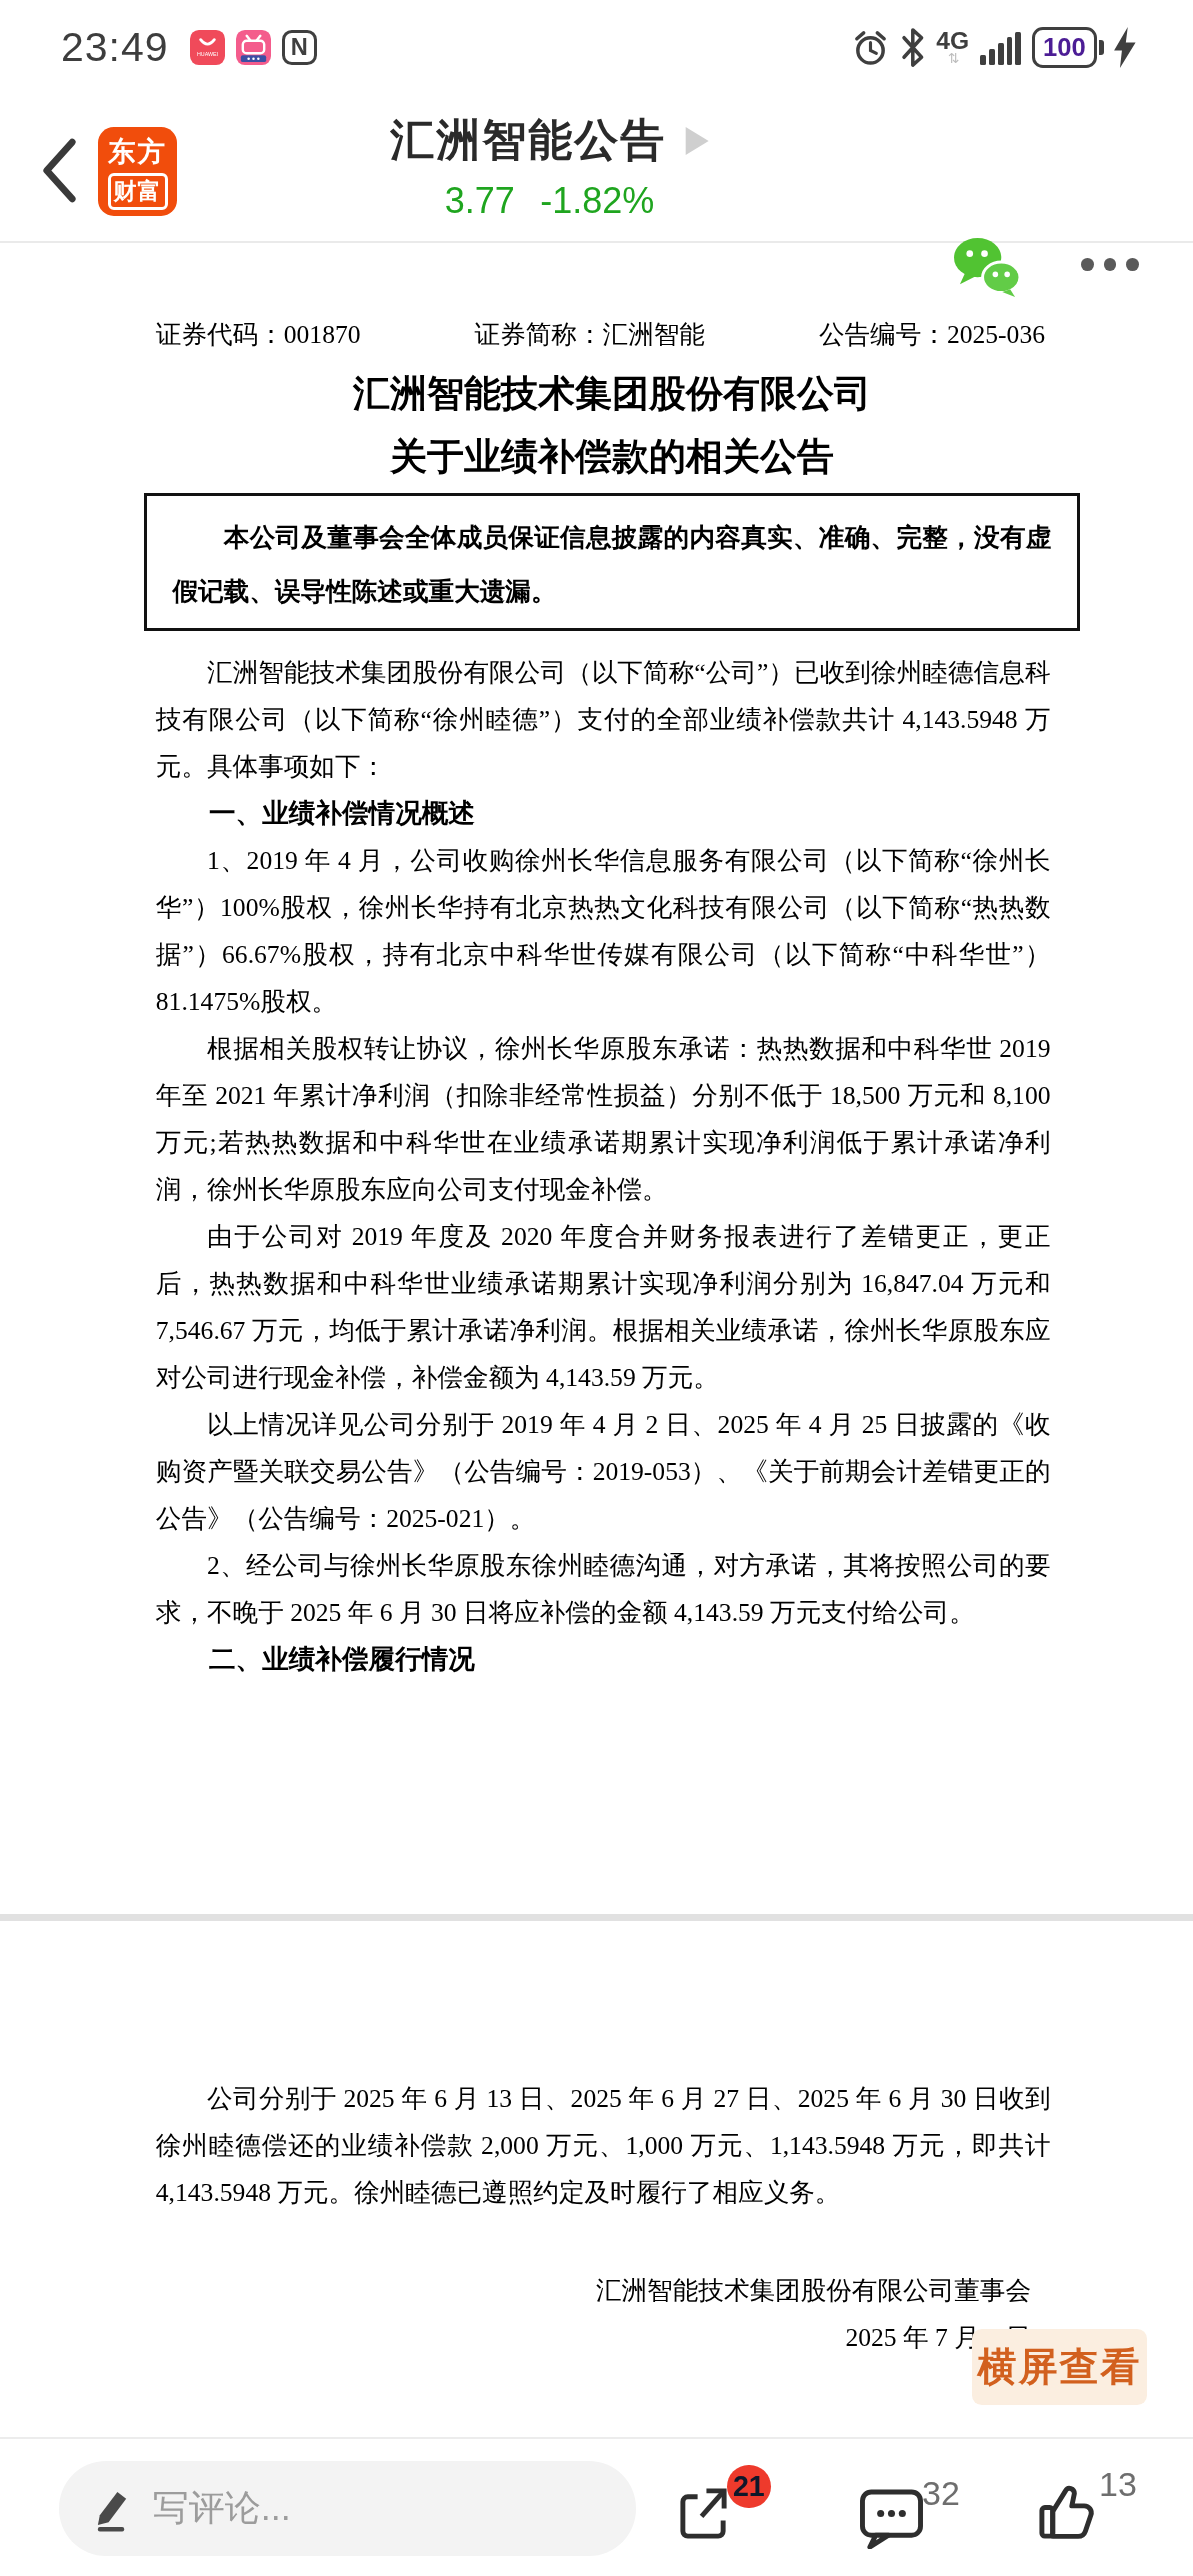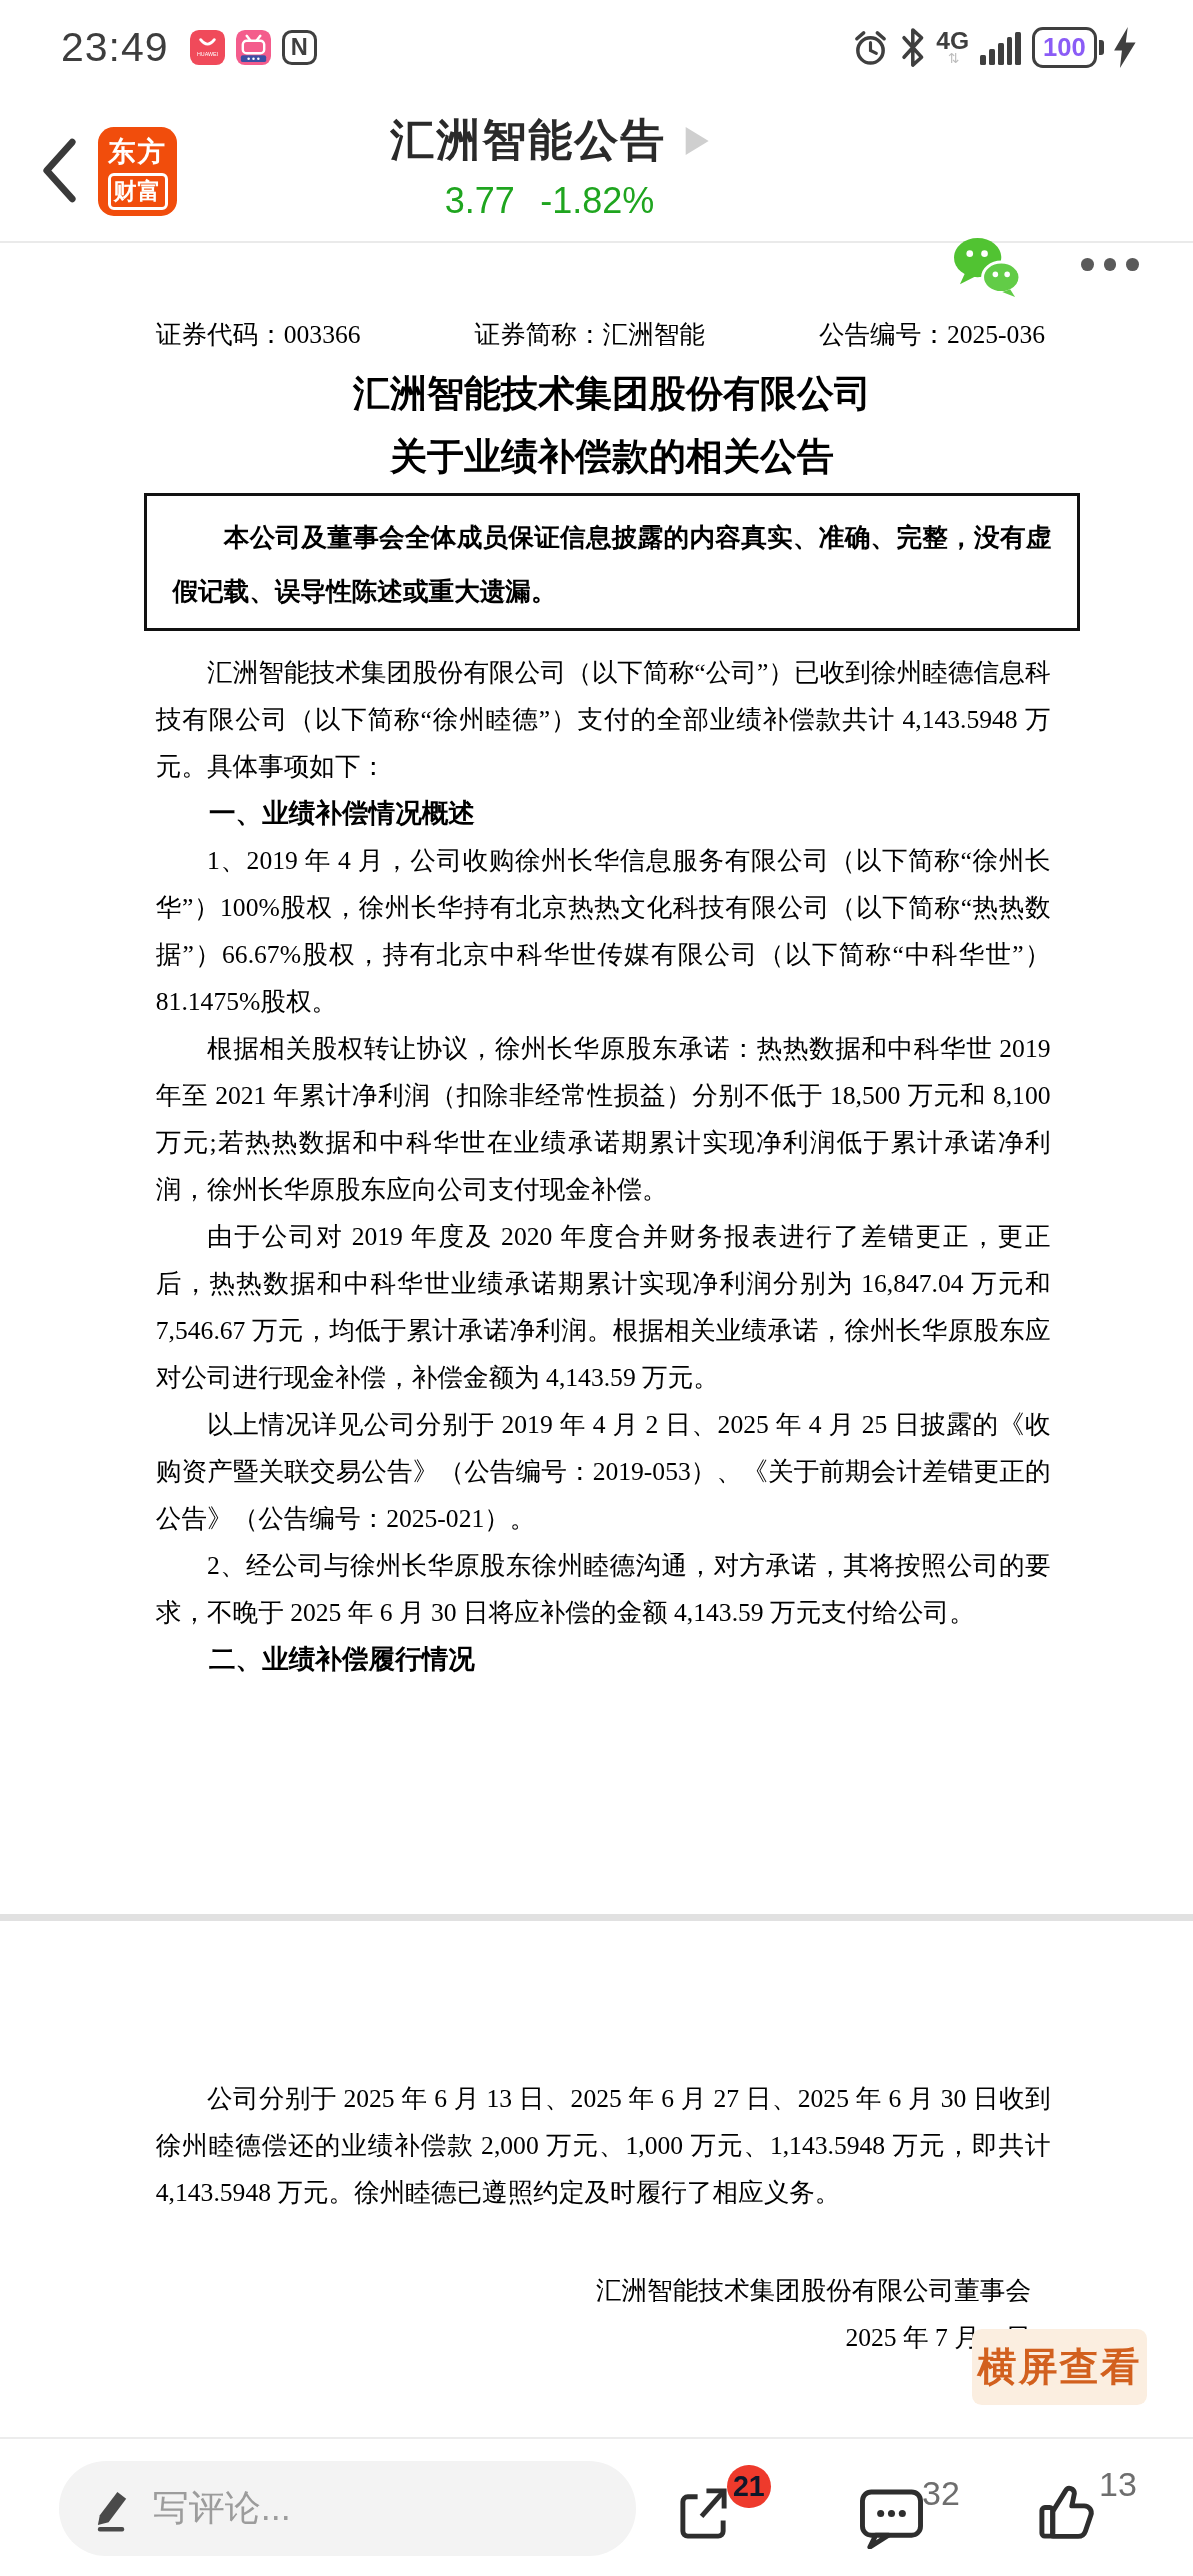--- a/index.html
+++ b/index.html
@@ -19,21 +19,21 @@
   .nfc { width:35px; height:35px; border:3.9px solid #3f3f3f; border-radius:9.8px;
     display:flex; align-items:center; justify-content:center;
     font-weight:bold; font-size:23.6px; color:#3f3f3f; }
   .sb-4g { display:flex; flex-direction:column; align-items:center; line-height:1; }
   .sb-4g .g { font-size:24.6px; font-weight:bold; }
   .sb-4g .arrows { font-size:13.8px; color:#bdbdbd; letter-spacing:-2px; margin-top:-1px; }
   .bars { display:flex; align-items:flex-end; gap:3px; height:35px; }
   .bars i { display:block; width:5.9px; background:#3f3f3f; border-radius:1.5px; }
   .battery { display:flex; align-items:center; }
   .battery .shell { border:3.4px solid #3f3f3f; border-radius:10.8px; padding:2px 7.9px;
-    font-size:25.6px; font-weight:bold; color:#8b5cf6; line-height:31.5px; }
+    font-size:25.6px; font-weight:bold; color:#4c1d95; line-height:31.5px; }
   .battery .nub { width:4.9px; height:14.8px; background:#3f3f3f; border-radius:0 3px 3px 0; margin-left:2px; }
 
   
   .navbar { position:absolute; left:0; top:95px; width:100%; height:148px;
     border-bottom:2px solid #eaeaea; background:#fff;padding-left:28px; }
   .back-btn { position:absolute; left:37px; top:41px; width:43px; height:69px; }
   .em-logo { position:absolute; left:98px; top:31.5px; width:79px; height:89px;
     background:#F14D0C; border-radius:15.8px; color:#fff; display:flex; flex-direction:column;
     align-items:center; justify-content:center; gap:3px; font-weight:bold; }
   .em-logo .l1 { font-size:27.6px; letter-spacing:2px; }
@@ -176,21 +176,21 @@
     <span class="more-btn">
         <i></i>
         <i></i>
         <i></i>
       </span>
   </div>
 
   <div class="doc">
     <div class="page1 serif">
       <div class="info-row">
-        <span>证券代码：003366</span>
+        <span>证券代码：001870</span>
         <span>证券简称：汇洲智能</span>
         <span>公告编号：2025-036</span>
       </div>
       <div class="doc-title t1">汇洲智能技术集团股份有限公司</div>
       <div class="doc-title t2">关于业绩补偿款的相关公告</div>
       <div class="disclaimer-box">本公司及董事会全体成员保证信息披露的内容真实、准确、完整，没有虚假记载、误导性陈述或重大遗漏。</div>
       <div class="body-block">
         <p class="para">汇洲智能技术集团股份有限公司（以下简称“公司”）已收到徐州睦德信息科技有限公司（以下简称“徐州睦德”）支付的全部业绩补偿款共计 4,143.5948 万元。具体事项如下：</p>
         <p class="para heading">一、业绩补偿情况概述</p>
         <p class="para">1、2019 年 4 月，公司收购徐州长华信息服务有限公司（以下简称“徐州长华”）100%股权，徐州长华持有北京热热文化科技有限公司（以下简称“热热数据”）66.67%股权，持有北京中科华世传媒有限公司（以下简称“中科华世”）81.1475%股权。</p>

